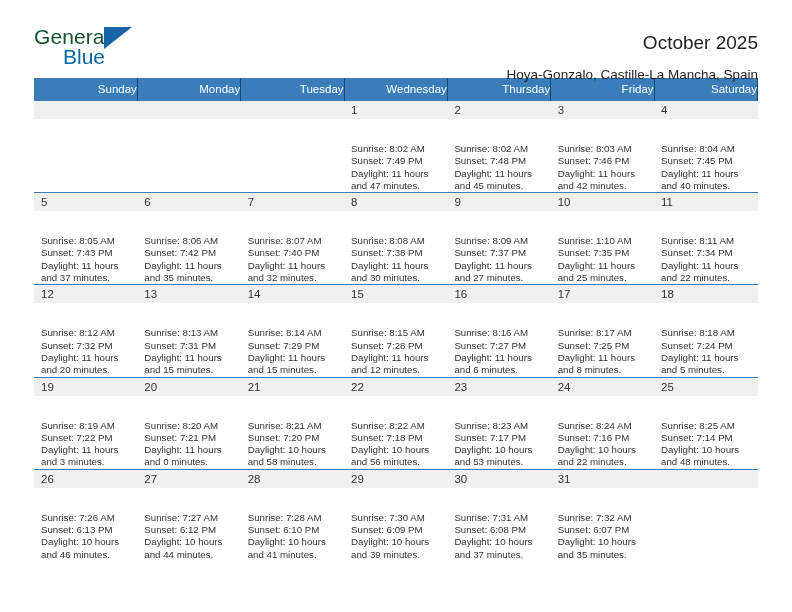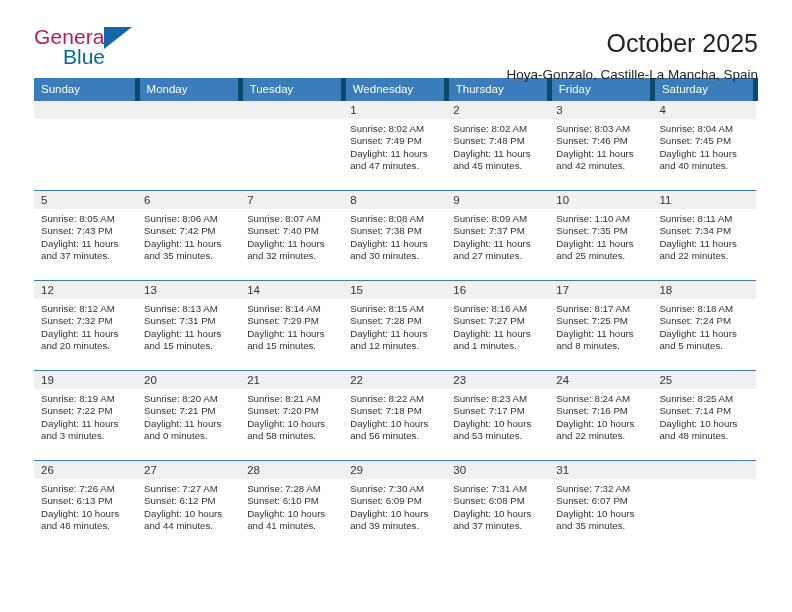--- a/index.html
+++ b/index.html
@@ -27,21 +27,21 @@
   }
   .logo {
     position: relative;
     width: 120px;
     height: 50px;
     line-height: 1;
     user-select: none;
   }
   .logo-general {
     font-size: 21px;
-    color: #be185d;
+    color: #14532d;
     letter-spacing: 0.1px;
     display: block;
     position: absolute;
     top: 0;
     left: 0;
     text-align: right;
   }
   .logo-blue {
     font-size: 21px;
     color: #0369a1;
@@ -57,21 +57,21 @@
     width: 0;
     height: 0;
     border-left: 28px solid #1565a8;
     border-bottom: 22px solid transparent;
   }
   .titles {
     text-align: right;
     padding-top: 2px;
   }
   .cal-title {
-    font-size: 25px;
+    font-size: 19px;
     color: #231f20;
     font-weight: normal;
     line-height: 30px;
   }
   .cal-sub {
     font-size: 13.5px;
     color: #231f20;
     line-height: 20px;
     margin-top: 7px;
   }
@@ -80,24 +80,24 @@
   .cal {
     width: 724px;
     border-collapse: collapse;
     table-layout: fixed;
   }
   .cal th {
     background: #3a7dba;
     color: #ffffff;
     font-size: 11.5px;
     font-weight: normal;
-    text-align: left;
+    text-align: right;
     padding: 5px 0 5px 7px;
     height: 22px;
-    border-right: 5px solid #0c4a6e;
+    border-right: 1px solid #0c4a6e;
   }
   .cal td {
     width: 103.4px;
     vertical-align: top;
     border-top: 1px solid #3a7dba;
     padding: 0;
     height: 90px;
     background: #ffffff;
   }
   .daynum {
@@ -107,20 +107,21 @@
     color: #333333;
     padding: 3px 0 3px 7px;
     height: 18px;
     line-height: 12px;
   }
   .info {
     padding: 4px 6px 0 7px;
     font-size: 9.7px;
     color: #333333;
     line-height: 12.3px;
+    margin-top: 20px;
   }
   .info div { white-space: nowrap; }
   .empty .daynum { color: transparent; }
 </style>
 </head>
 <body>
 
 <div class="page">
 
   <div class="top">
@@ -296,21 +297,21 @@
               <div>Daylight: 11 hours</div>
               <div>and 12 minutes.</div>
             </div>
           </td>
           <td>
             <span class="daynum">16</span>
             <div class="info">
               <div>Sunrise: 8:16 AM</div>
               <div>Sunset: 7:27 PM</div>
               <div>Daylight: 11 hours</div>
-              <div>and 1 minutes.</div>
+              <div>and 6 minutes.</div>
             </div>
           </td>
           <td>
             <span class="daynum">17</span>
             <div class="info">
               <div>Sunrise: 8:17 AM</div>
               <div>Sunset: 7:25 PM</div>
               <div>Daylight: 11 hours</div>
               <div>and 8 minutes.</div>
             </div>

